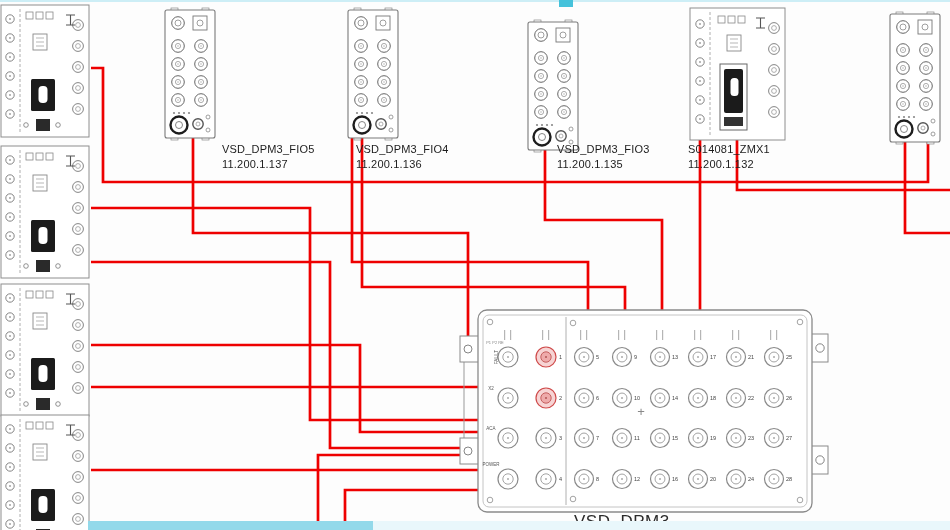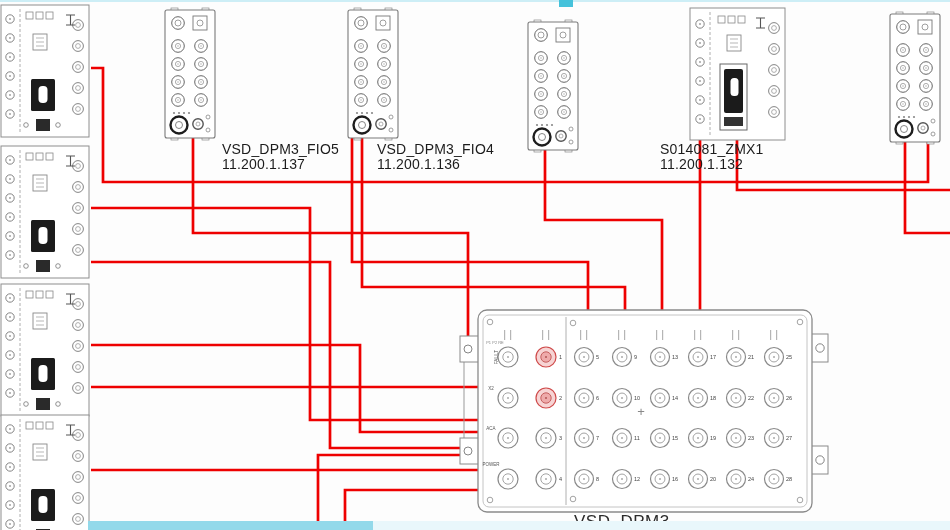--- a/index.html
+++ b/index.html
@@ -1,19 +1,19 @@
 <!DOCTYPE html>
 <html><head>
 <meta charset="utf-8">
 <style>
   html,body{margin:0;padding:0;background:#ffffff;}
   #canvas{position:relative;width:950px;height:530px;overflow:hidden;background:#fdfdfd;
           font-family:"Liberation Sans",sans-serif;}
   #diagram{position:absolute;left:0;top:0;}
-  .dev-label{position:absolute;font-size:14px;line-height:15px;color:#1c1c1c;
+  .dev-label{position:absolute;font-size:11px;line-height:15px;color:#1c1c1c;
              letter-spacing:.2px;white-space:nowrap;}
   #central-label{position:absolute;left:574px;top:512px;font-size:17px;color:#2b2b2b;
                  letter-spacing:.5px;white-space:nowrap;}
   .hit{position:absolute;background:transparent;}
   #top-edge{position:absolute;left:0;top:0;width:950px;height:2px;background:#cdeef6;}
   #top-marker{position:absolute;left:559px;top:0;width:14px;height:7px;background:#45c2db;}
   #hscroll{position:absolute;left:88px;top:521px;width:862px;height:9px;background:#e9f7fb;}
   #hthumb{position:absolute;left:0;top:0;width:285px;height:9px;background:#93d9ea;}
 </style>
 </head>
@@ -580,25 +580,29 @@
           <text x="786" y="481" font-size="5.5" fill="#444" text-anchor="start" font-family="&quot;Liberation Sans&quot;,sans-serif">28</text>
           <text x="641" y="416" font-size="13" fill="#888" text-anchor="middle" font-family="&quot;Liberation Sans&quot;,sans-serif">+</text>
         </g>
       </g>
     </svg>
 
   <div class="dev-label" style="left:222px;top:142px">
     <div>VSD_DPM3_FIO5</div>
     <div>11.200.1.137</div>
   </div>
-  <div class="dev-label" style="left:377px;top:142px">
+  <div class="dev-label" style="left:356px;top:142px">
     <div>VSD_DPM3_FIO4</div>
     <div>11.200.1.136</div>
   </div>
-  <div class="dev-label" style="left:660px;top:142px">
+  <div class="dev-label" style="left:557px;top:142px">
+    <div>VSD_DPM3_FIO3</div>
+    <div>11.200.1.135</div>
+  </div>
+  <div class="dev-label" style="left:688px;top:142px">
     <div>S014081_ZMX1</div>
     <div>11.200.1.132</div>
   </div>
 
   <div id="central-label">VSD_DPM3</div>
 
   <div class="hit" style="left:0px;top:5px;width:90px;height:132px"></div>
   <div class="hit" style="left:0px;top:146px;width:90px;height:132px"></div>
   <div class="hit" style="left:0px;top:284px;width:90px;height:132px"></div>
   <div class="hit" style="left:0px;top:415px;width:90px;height:115px"></div>

